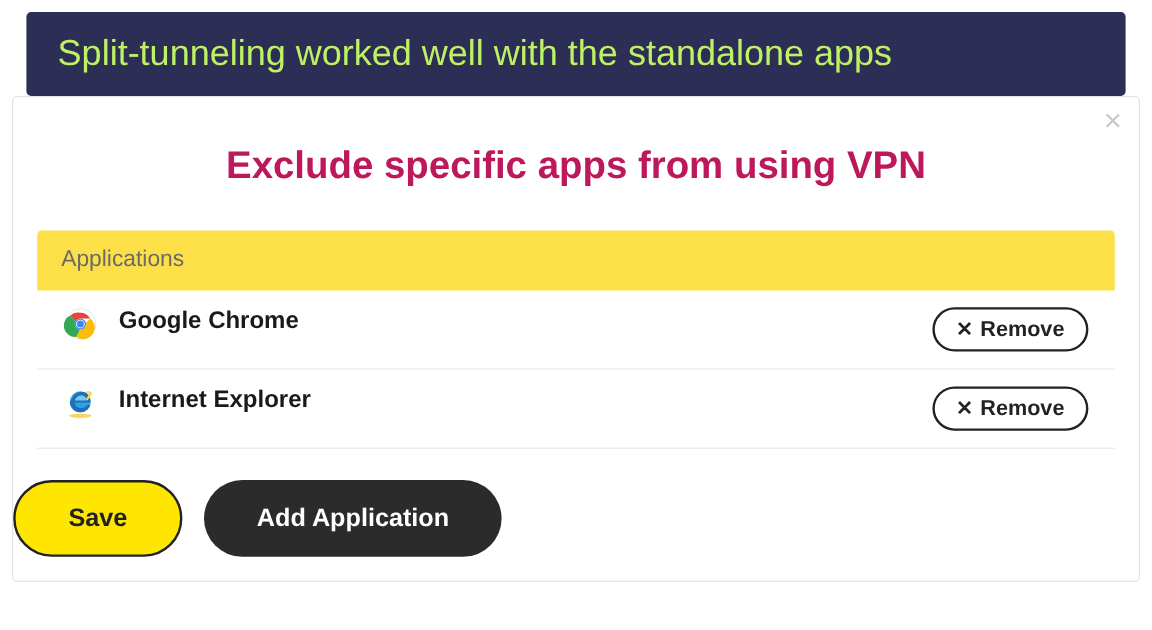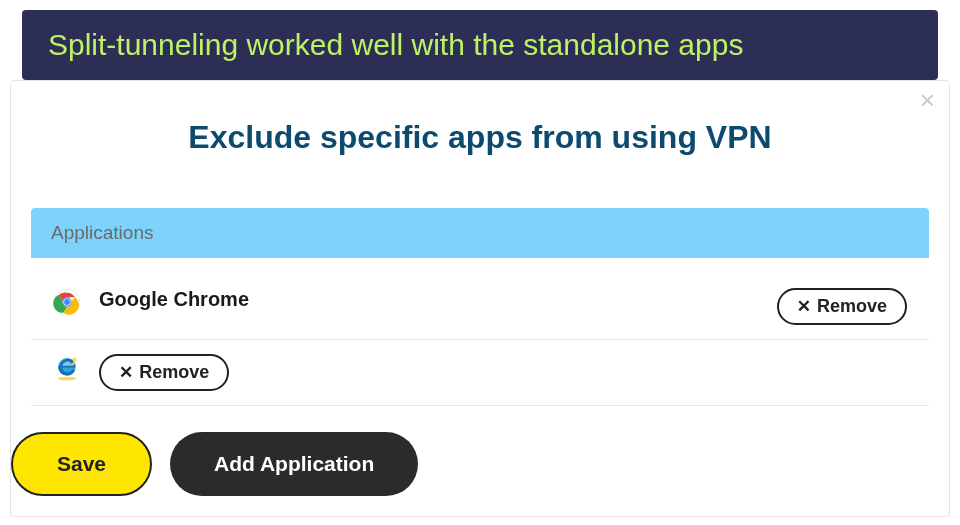--- a/index.html
+++ b/index.html
@@ -34,29 +34,29 @@
     color: #c9c9c9;
     font-size: 26px;
     font-weight: 300;
     cursor: pointer;
     line-height: 1;
   }
   .title {
     text-align: center;
     font-size: 32px;
     font-weight: 700;
-    color: #0c4a6e;
+    color: #be185d;
     padding: 38px 20px 36px 20px;
   }
   .section-header {
-    background: #7dd3fc;
+    background: #fde047;
     color: #6a6a6a;
     font-size: 19px;
     padding: 14px 20px;
-    margin: 16px 20px;
+    margin: 0 20px;
     border-radius: 4px 4px 0 0;
   }
   .app-row {
     display: flex;
     align-items: flex-start;
     padding: 14px 22px;
     margin: 0 20px;
     border-bottom: 1px solid #e8e8e8;
   }
   .app-icon {
@@ -145,20 +145,21 @@
   <div class="app-row">
     <span class="app-icon">
       <svg viewBox="0 0 48 48" width="28" height="28">
         <ellipse cx="24" cy="42" rx="16" ry="3" fill="#F9D65C"></ellipse>
         <circle cx="24" cy="22" r="15" fill="#2FA3DD"></circle>
         <path d="M11 20c2-8 9-12 15-12 7 0 12 5 12 12 0 2-1 3-1 3H16c0 5 4 8 9 8 4 0 7-2 8-4h5c-2 6-8 10-14 10-9 0-15-7-15-15 0-1 0-1 2-2z" fill="#1E6FB8"></path>
         <path d="M16 20h17c0-4-4-7-8-7s-8 3-9 7z" fill="#7BC8EE"></path>
         <path d="M37 7c3 0 4 2 3 5-1 2-3 5-6 8l-2-2c2-3 4-5 4-7 0-1-1-2-3-1l-2-2c2-1 4-1 6-1z" fill="#F9D65C"></path>
       </svg>
     </span>
+    <span class="app-name">Internet Explorer</span>
     <button class="remove-btn">
       <span class="remove-x">✕</span>
       <span>Remove</span>
     </button>
   </div>
 
   <div class="actions">
     <button class="btn btn-save">Save</button>
     <button class="btn btn-add">Add Application</button>
   </div>

